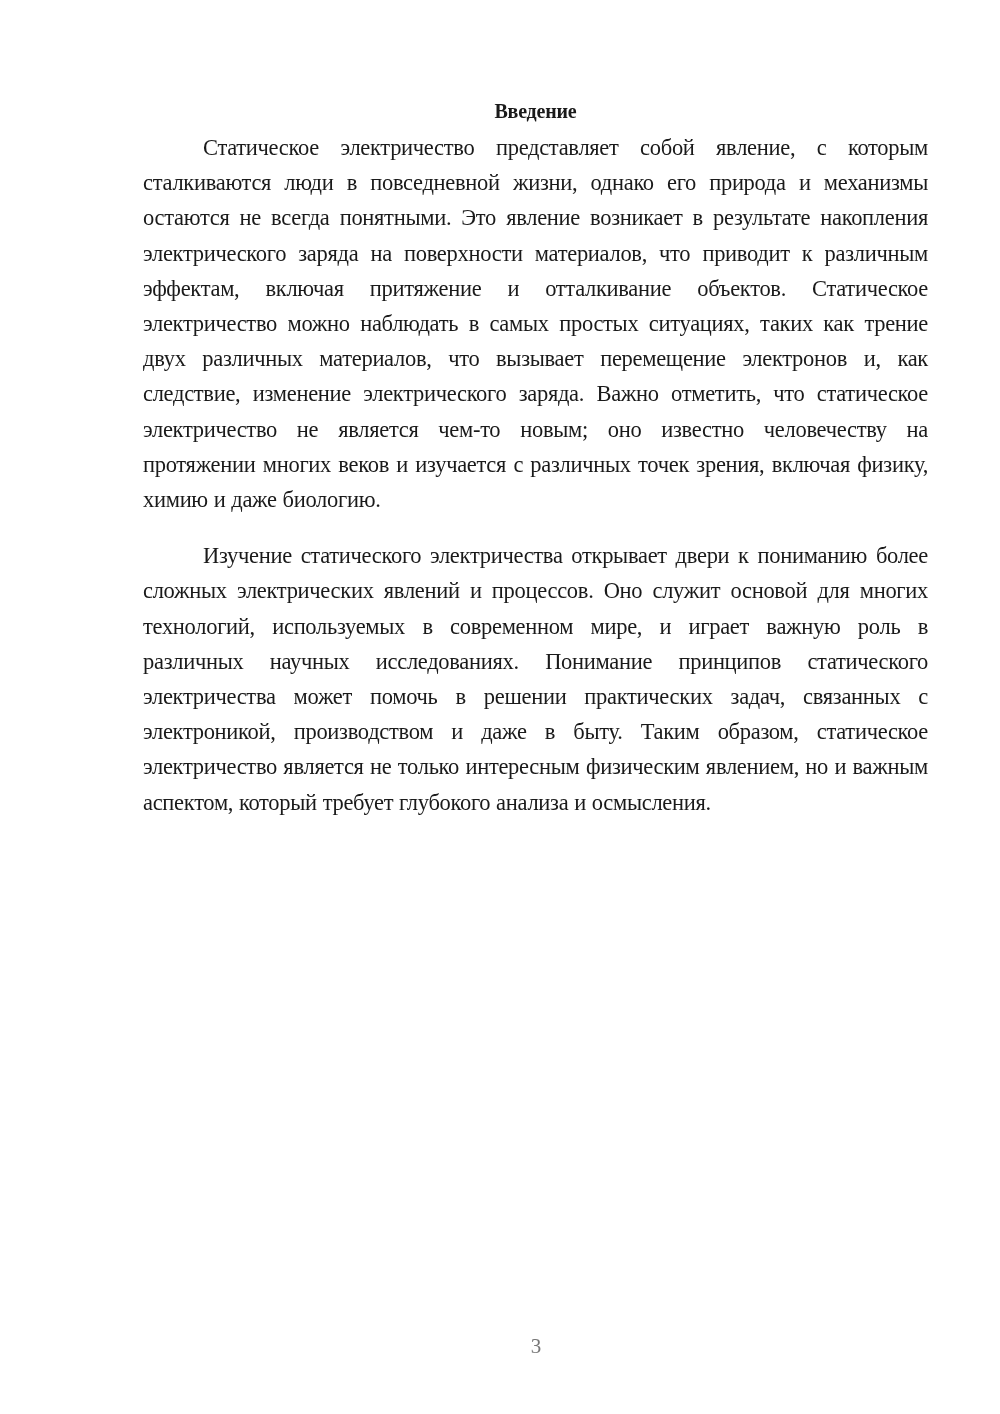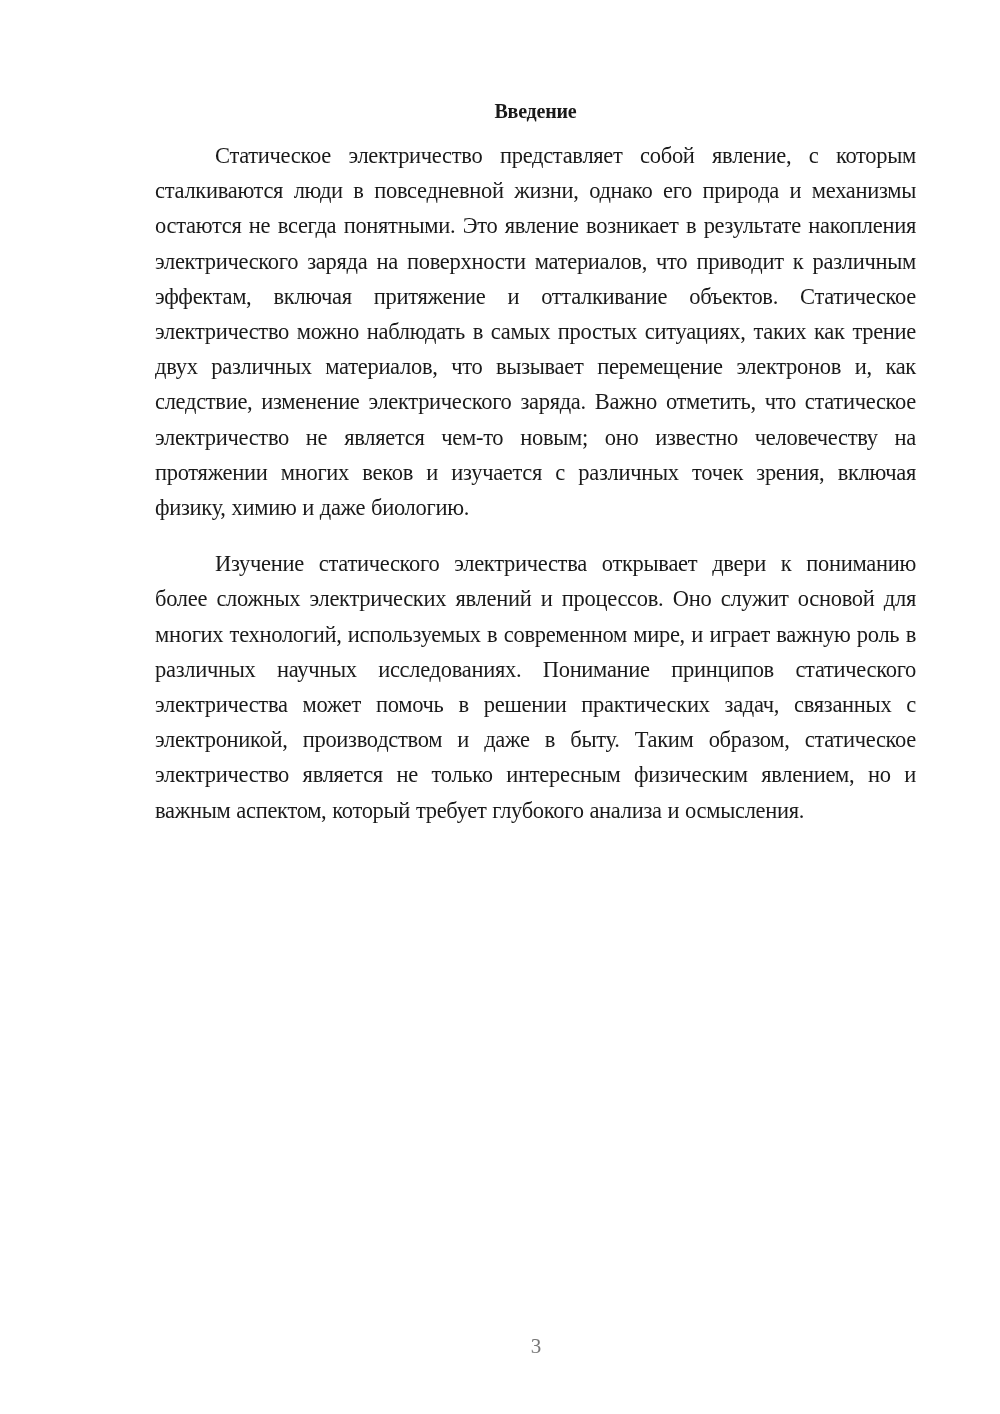--- a/index.html
+++ b/index.html
@@ -35,21 +35,21 @@
       line-height: 30px;
       margin: 0 0 4px 0;
       letter-spacing: -0.2px;
       padding-left: 0;
     }
     .paragraph {
       font-size: 22.5px;
       line-height: 35.2px;
       text-align: justify;
       text-indent: 60px;
-      margin: 12px;
+      margin: 0;
       letter-spacing: -0.3px;
       word-spacing: 0.5px;
     }
     .paragraph + .paragraph {
       margin-top: 21px;
     }
     .page-number {
       position: absolute;
       left: 0;
       width: 1072px;

